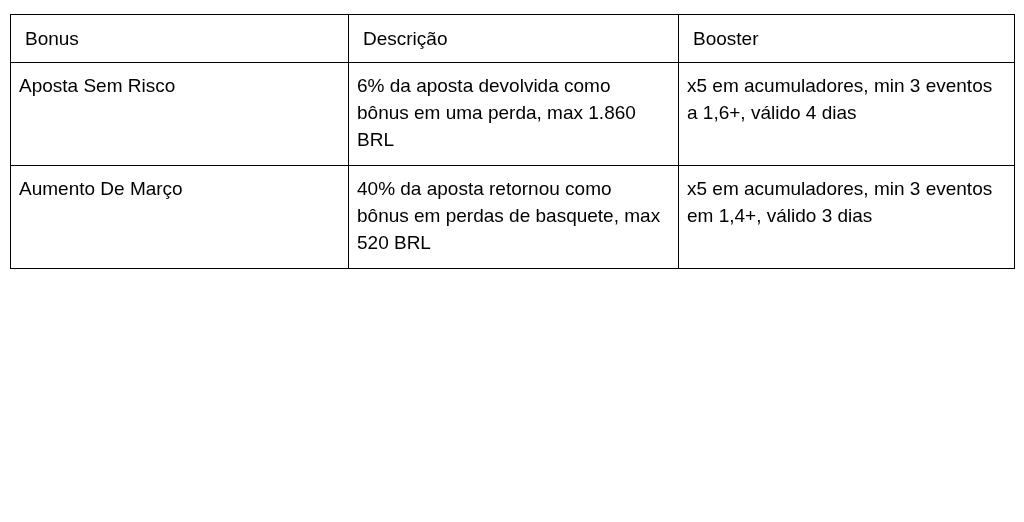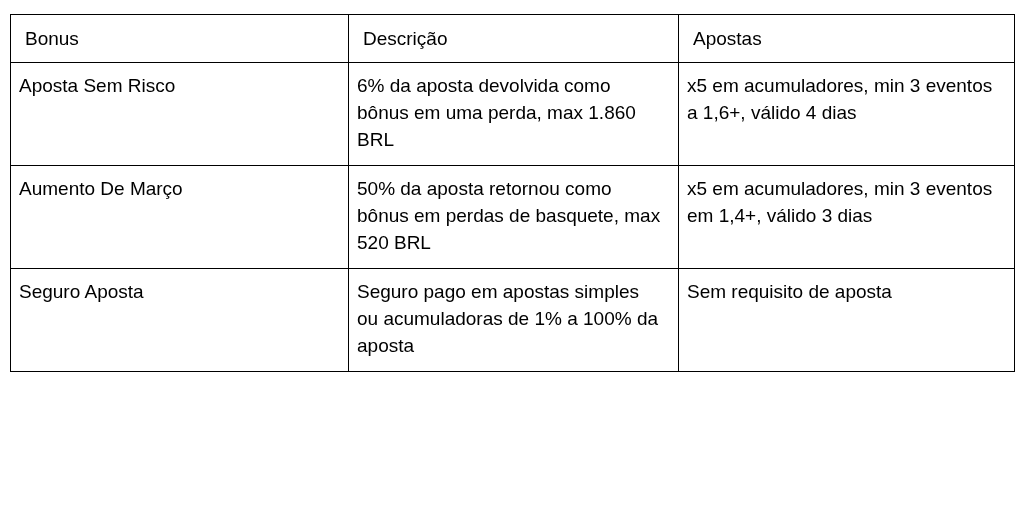--- a/index.html
+++ b/index.html
@@ -68,53 +68,42 @@
     </colgroup>
     <thead>
       <tr>
         <th>
           <span class="cell-text">Bonus</span>
         </th>
         <th>
           <span class="cell-text">Descrição</span>
         </th>
         <th>
-          <span class="cell-text">Apostas</span>
+          <span class="cell-text">Booster</span>
         </th>
       </tr>
     </thead>
     <tbody>
       <tr>
         <td>
           <span class="cell-text">Aposta Sem Risco</span>
         </td>
         <td>
           <span class="cell-text">6% da aposta devolvida como bônus em uma perda, max 1.860 BRL</span>
         </td>
         <td>
           <span class="cell-text">x5 em acumuladores, min 3 eventos a 1,6+, válido 4 dias</span>
         </td>
       </tr>
       <tr>
         <td>
           <span class="cell-text">Aumento De Março</span>
         </td>
         <td>
-          <span class="cell-text">50% da aposta retornou como bônus em perdas de basquete, max 520 BRL</span>
+          <span class="cell-text">40% da aposta retornou como bônus em perdas de basquete, max 520 BRL</span>
         </td>
         <td>
           <span class="cell-text">x5 em acumuladores, min 3 eventos em 1,4+, válido 3 dias</span>
-        </td>
-      </tr>
-      <tr>
-        <td>
-          <span class="cell-text">Seguro Aposta</span>
-        </td>
-        <td>
-          <span class="cell-text">Seguro pago em apostas simples ou acumuladoras de 1% a 100% da aposta</span>
-        </td>
-        <td>
-          <span class="cell-text">Sem requisito de aposta</span>
         </td>
       </tr>
     </tbody>
   </table>
 </div>
 
 </body></html>

